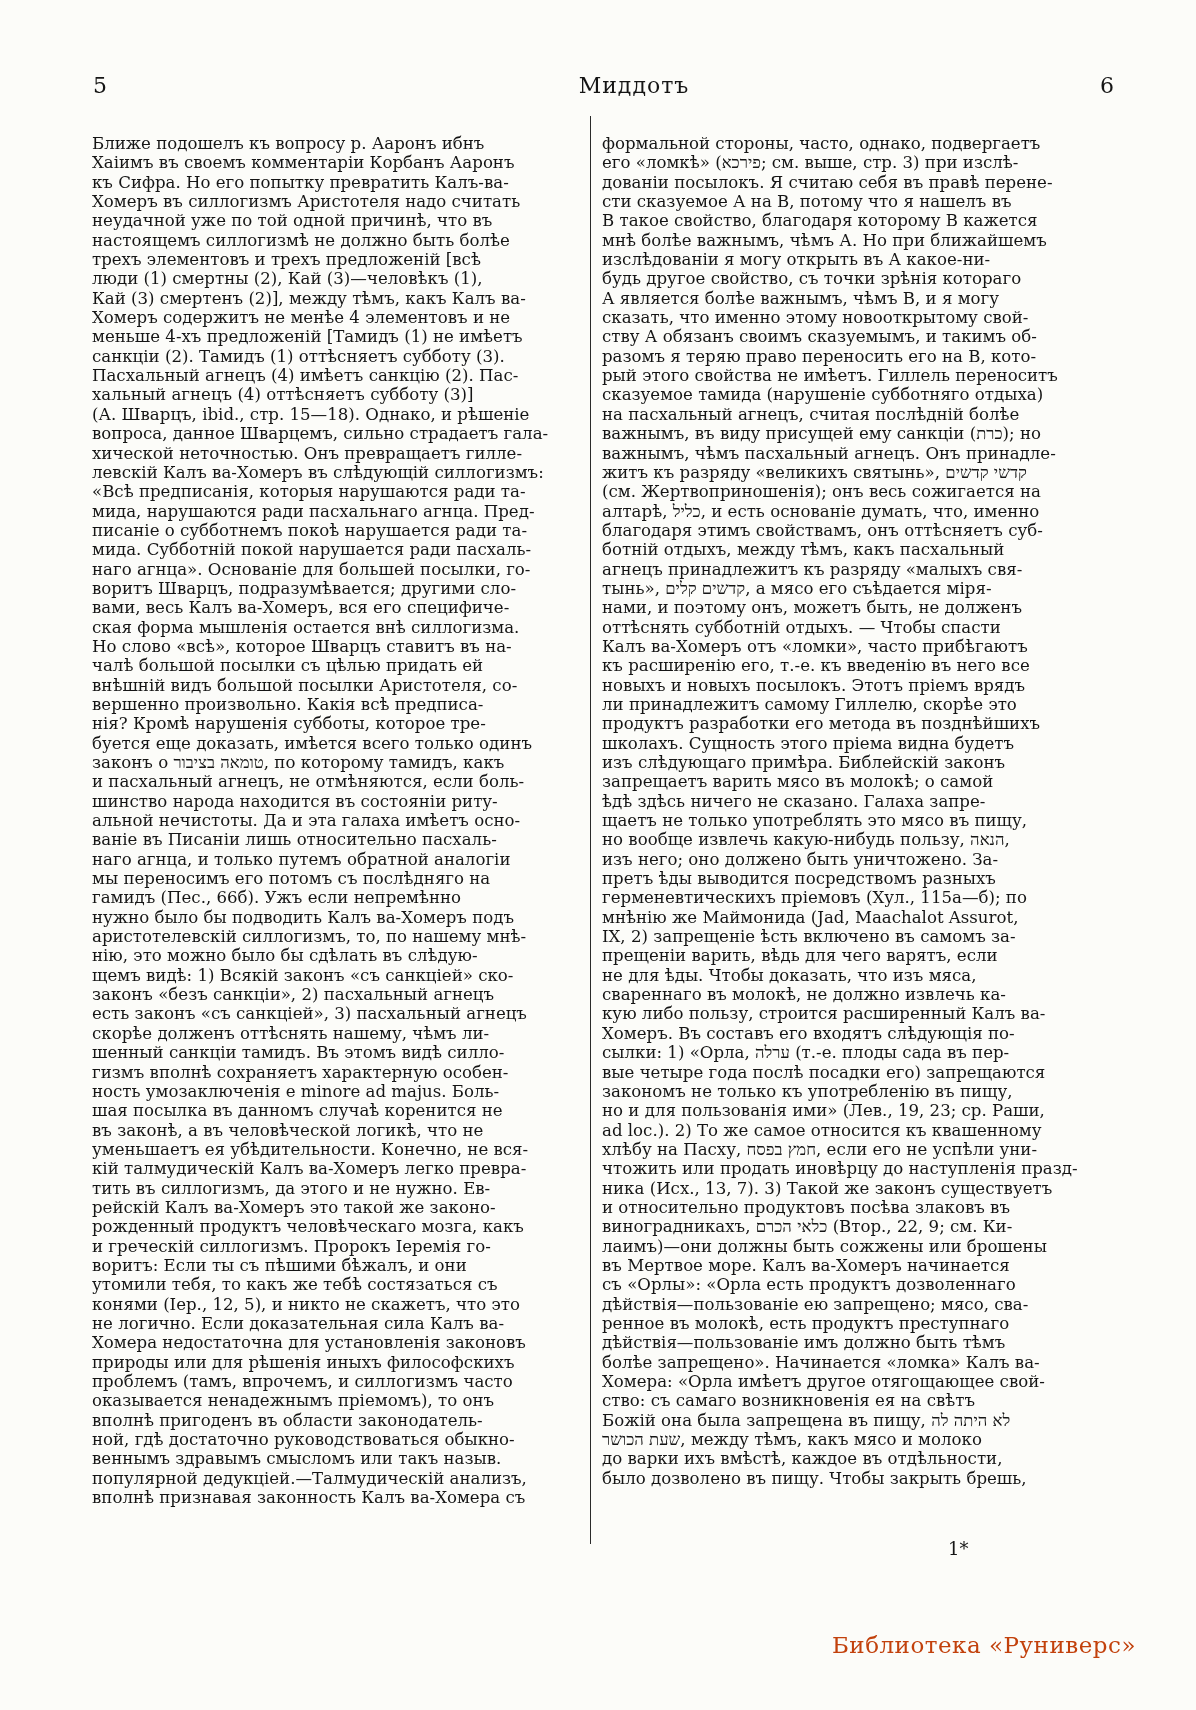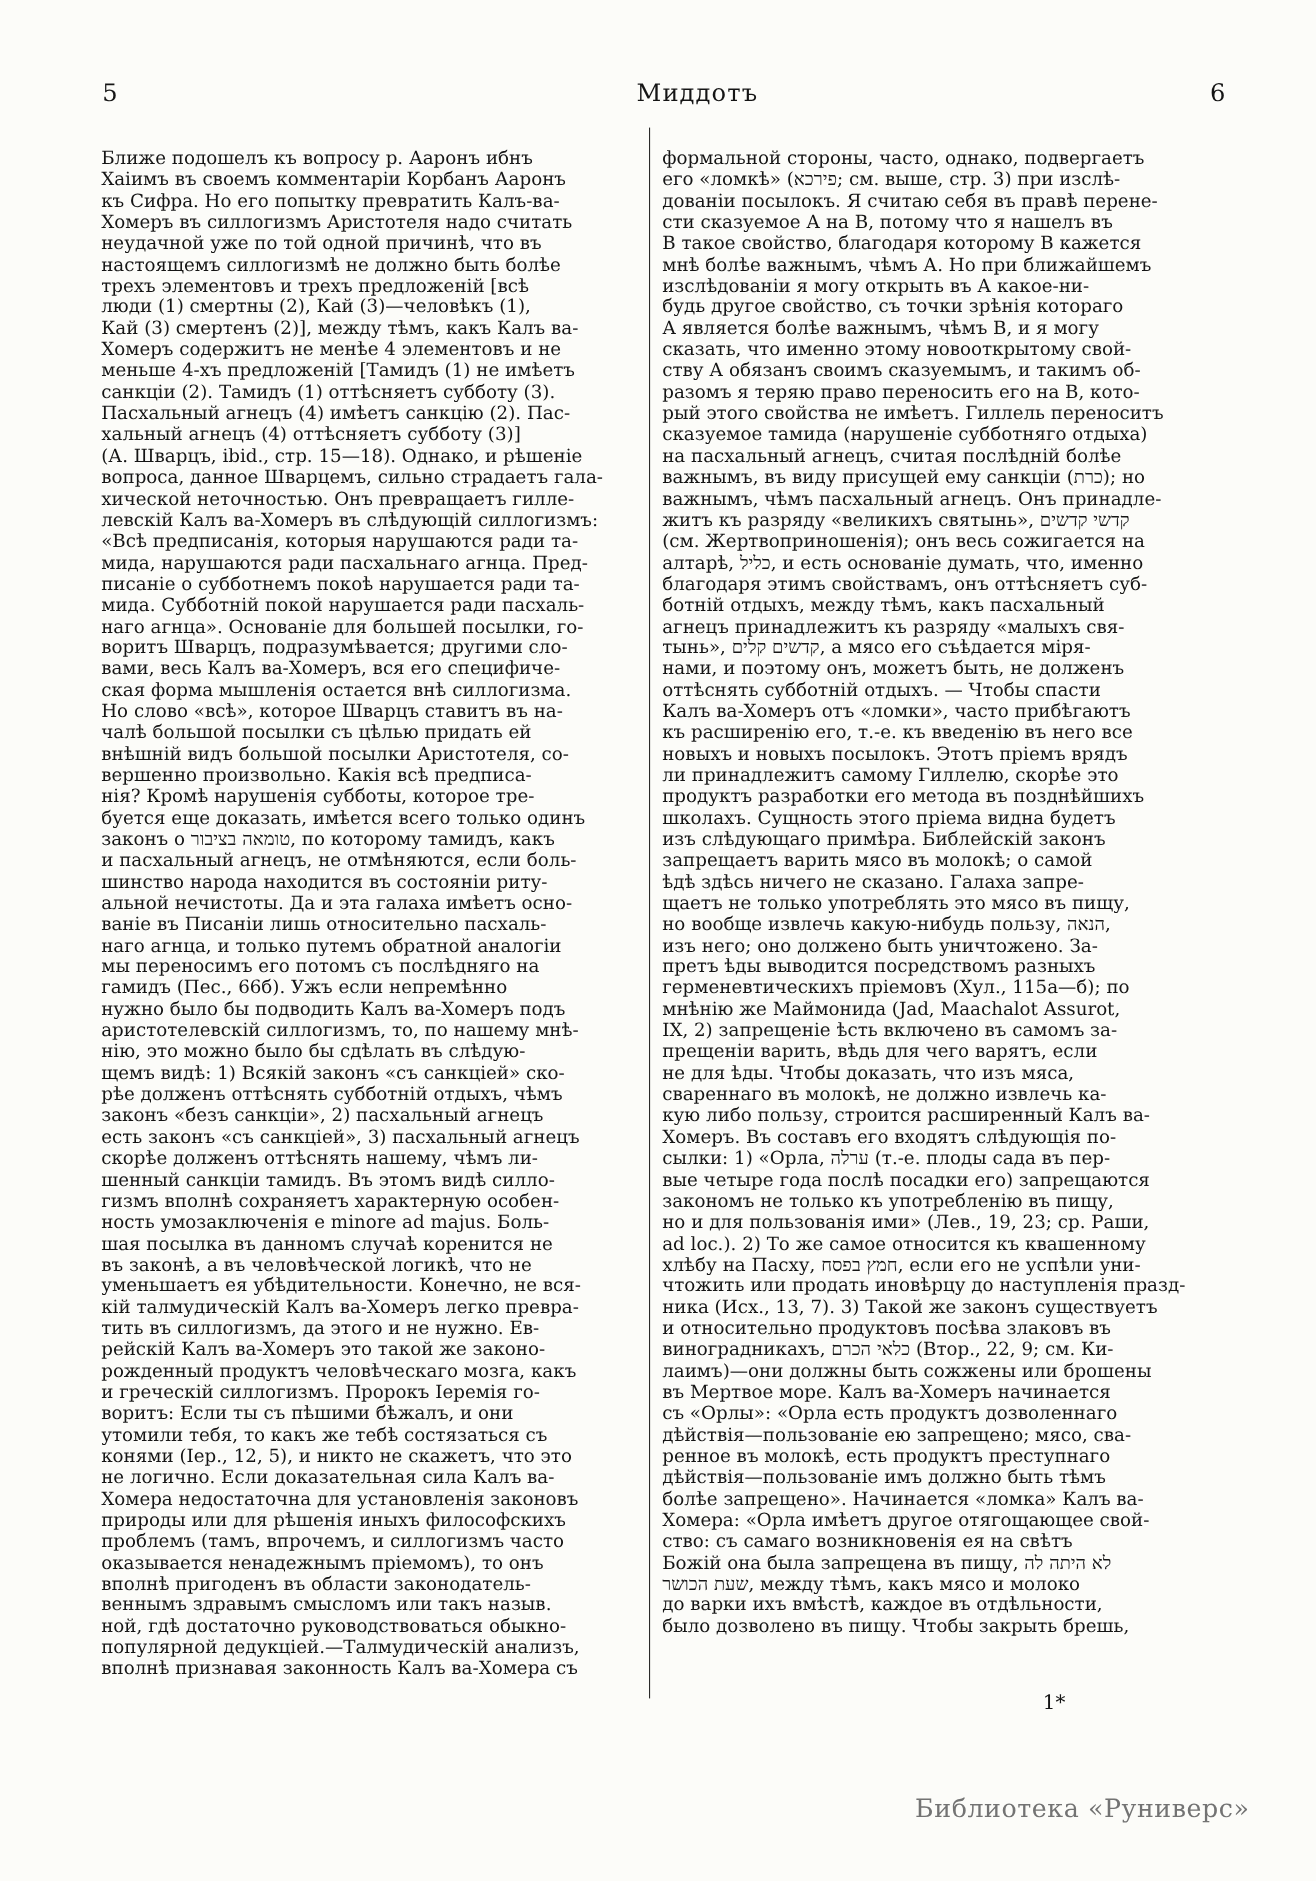--- a/index.html
+++ b/index.html
@@ -48,21 +48,21 @@
   }
   .signature{
     position:absolute;
     left:948px;top:1538px;
     font-size:18px;
   }
   .watermark{
     position:absolute;
     right:60px;top:1632px;
     font-size:23px;
-    color:#737373;
+    color:#c2410c;
     letter-spacing:0.5px;
   }
 </style>
 </head>
 <body>
 
 <div class="page">
 
   <span class="header-num left">5</span>
 
@@ -108,21 +108,20 @@
       <div class="line">шинство народа находится въ состояніи риту-</div>
       <div class="line">альной нечистоты. Да и эта галаха имѣетъ осно-</div>
       <div class="line">ваніе въ Писаніи лишь относительно пасхаль-</div>
       <div class="line">наго агнца, и только путемъ обратной аналогіи</div>
       <div class="line">мы переносимъ его потомъ съ послѣдняго на</div>
       <div class="line">гамидъ (Пес., 66б). Ужъ если непремѣнно</div>
       <div class="line">нужно было бы подводить Калъ ва-Хомеръ подъ</div>
       <div class="line">аристотелевскій силлогизмъ, то, по нашему мнѣ-</div>
       <div class="line">нію, это можно было бы сдѣлать въ слѣдую-</div>
       <div class="line">щемъ видѣ: 1) Всякій законъ «съ санкціей» ско-</div>
-      <div class="line">рѣе долженъ оттѣснять субботній отдыхъ, чѣмъ</div>
       <div class="line">законъ «безъ санкціи», 2) пасхальный агнецъ</div>
       <div class="line">есть законъ «съ санкціей», 3) пасхальный агнецъ</div>
       <div class="line">скорѣе долженъ оттѣснять нашему, чѣмъ ли-</div>
       <div class="line">шенный санкціи тамидъ. Въ этомъ видѣ силло-</div>
       <div class="line">гизмъ вполнѣ сохраняетъ характерную особен-</div>
       <div class="line">ность умозаключенія e minore ad majus. Боль-</div>
       <div class="line">шая посылка въ данномъ случаѣ коренится не</div>
       <div class="line">въ законѣ, а въ человѣческой логикѣ, что не</div>
       <div class="line">уменьшаетъ ея убѣдительности. Конечно, не вся-</div>
       <div class="line">кій талмудическій Калъ ва-Хомеръ легко превра-</div>
@@ -132,22 +131,22 @@
       <div class="line">и греческій силлогизмъ. Пророкъ Іеремія го-</div>
       <div class="line">воритъ: Если ты съ пѣшими бѣжалъ, и они</div>
       <div class="line">утомили тебя, то какъ же тебѣ состязаться съ</div>
       <div class="line">конями (Іер., 12, 5), и никто не скажетъ, что это</div>
       <div class="line">не логично. Если доказательная сила Калъ ва-</div>
       <div class="line">Хомера недостаточна для установленія законовъ</div>
       <div class="line">природы или для рѣшенія иныхъ философскихъ</div>
       <div class="line">проблемъ (тамъ, впрочемъ, и силлогизмъ часто</div>
       <div class="line">оказывается ненадежнымъ пріемомъ), то онъ</div>
       <div class="line">вполнѣ пригоденъ въ области законодатель-</div>
+      <div class="line">ной, гдѣ достаточно руководствоваться обыкно-</div>
       <div class="line">веннымъ здравымъ смысломъ или такъ назыв.</div>
-      <div class="line">ной, гдѣ достаточно руководствоваться обыкно-</div>
       <div class="line">популярной дедукціей.—Талмудическій анализъ,</div>
       <div class="line">вполнѣ признавая законность Калъ ва-Хомера съ</div>
     </div>
 
   <div class="divider"></div>
 
   <div class="col col-right">
       <div class="line">формальной стороны, часто, однако, подвергаетъ</div>
       <div class="line">его «ломкѣ» (פירכא; см. выше, стр. 3) при изслѣ-</div>
       <div class="line">дованіи посылокъ. Я считаю себя въ правѣ перене-</div>

